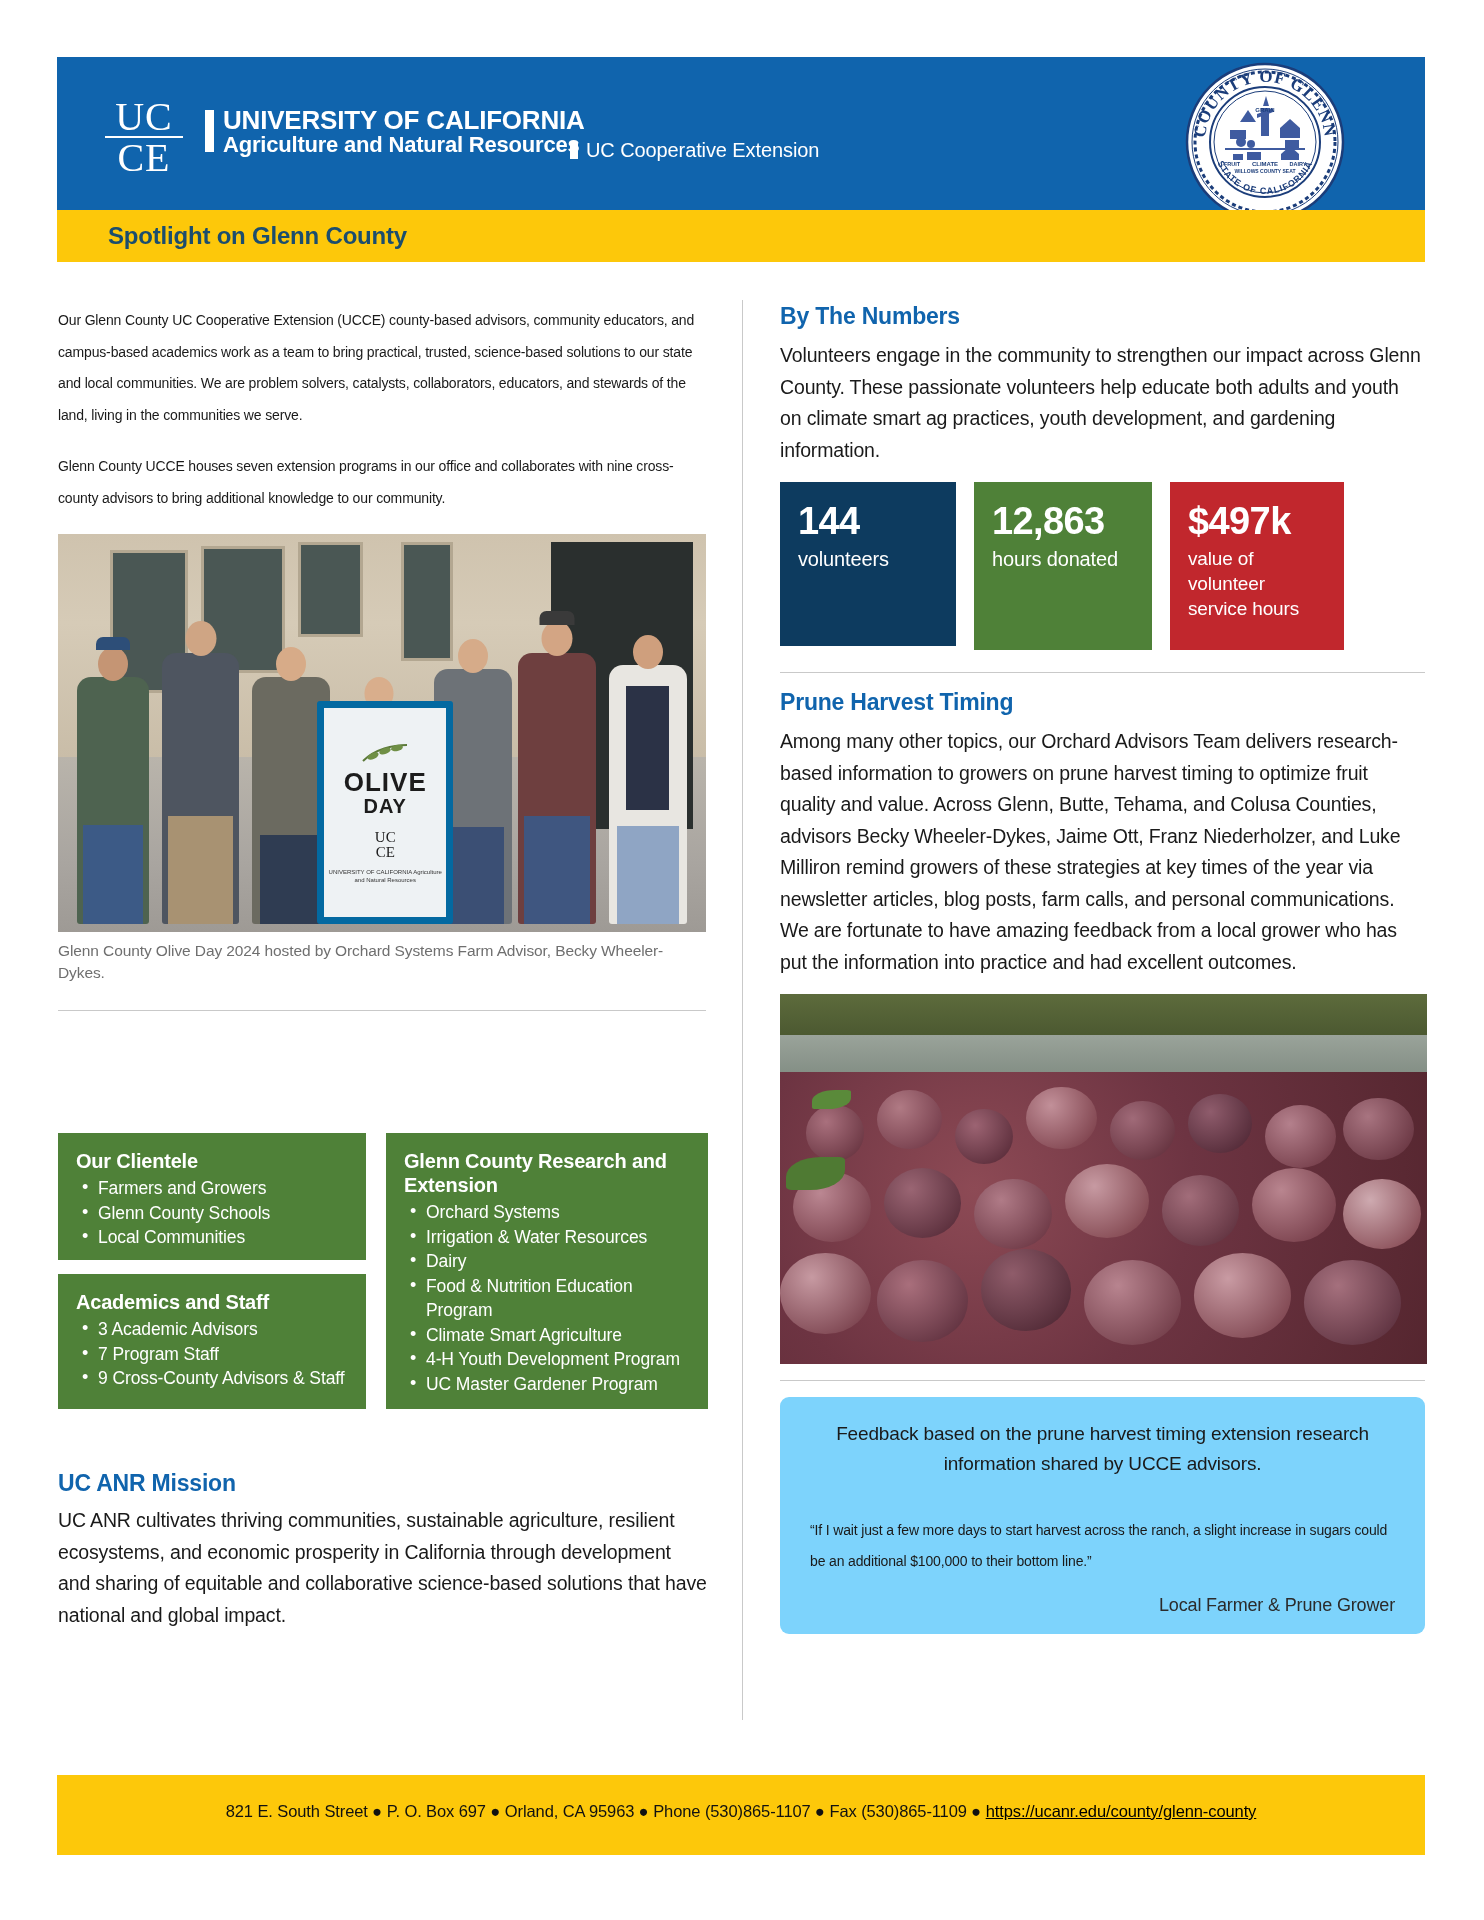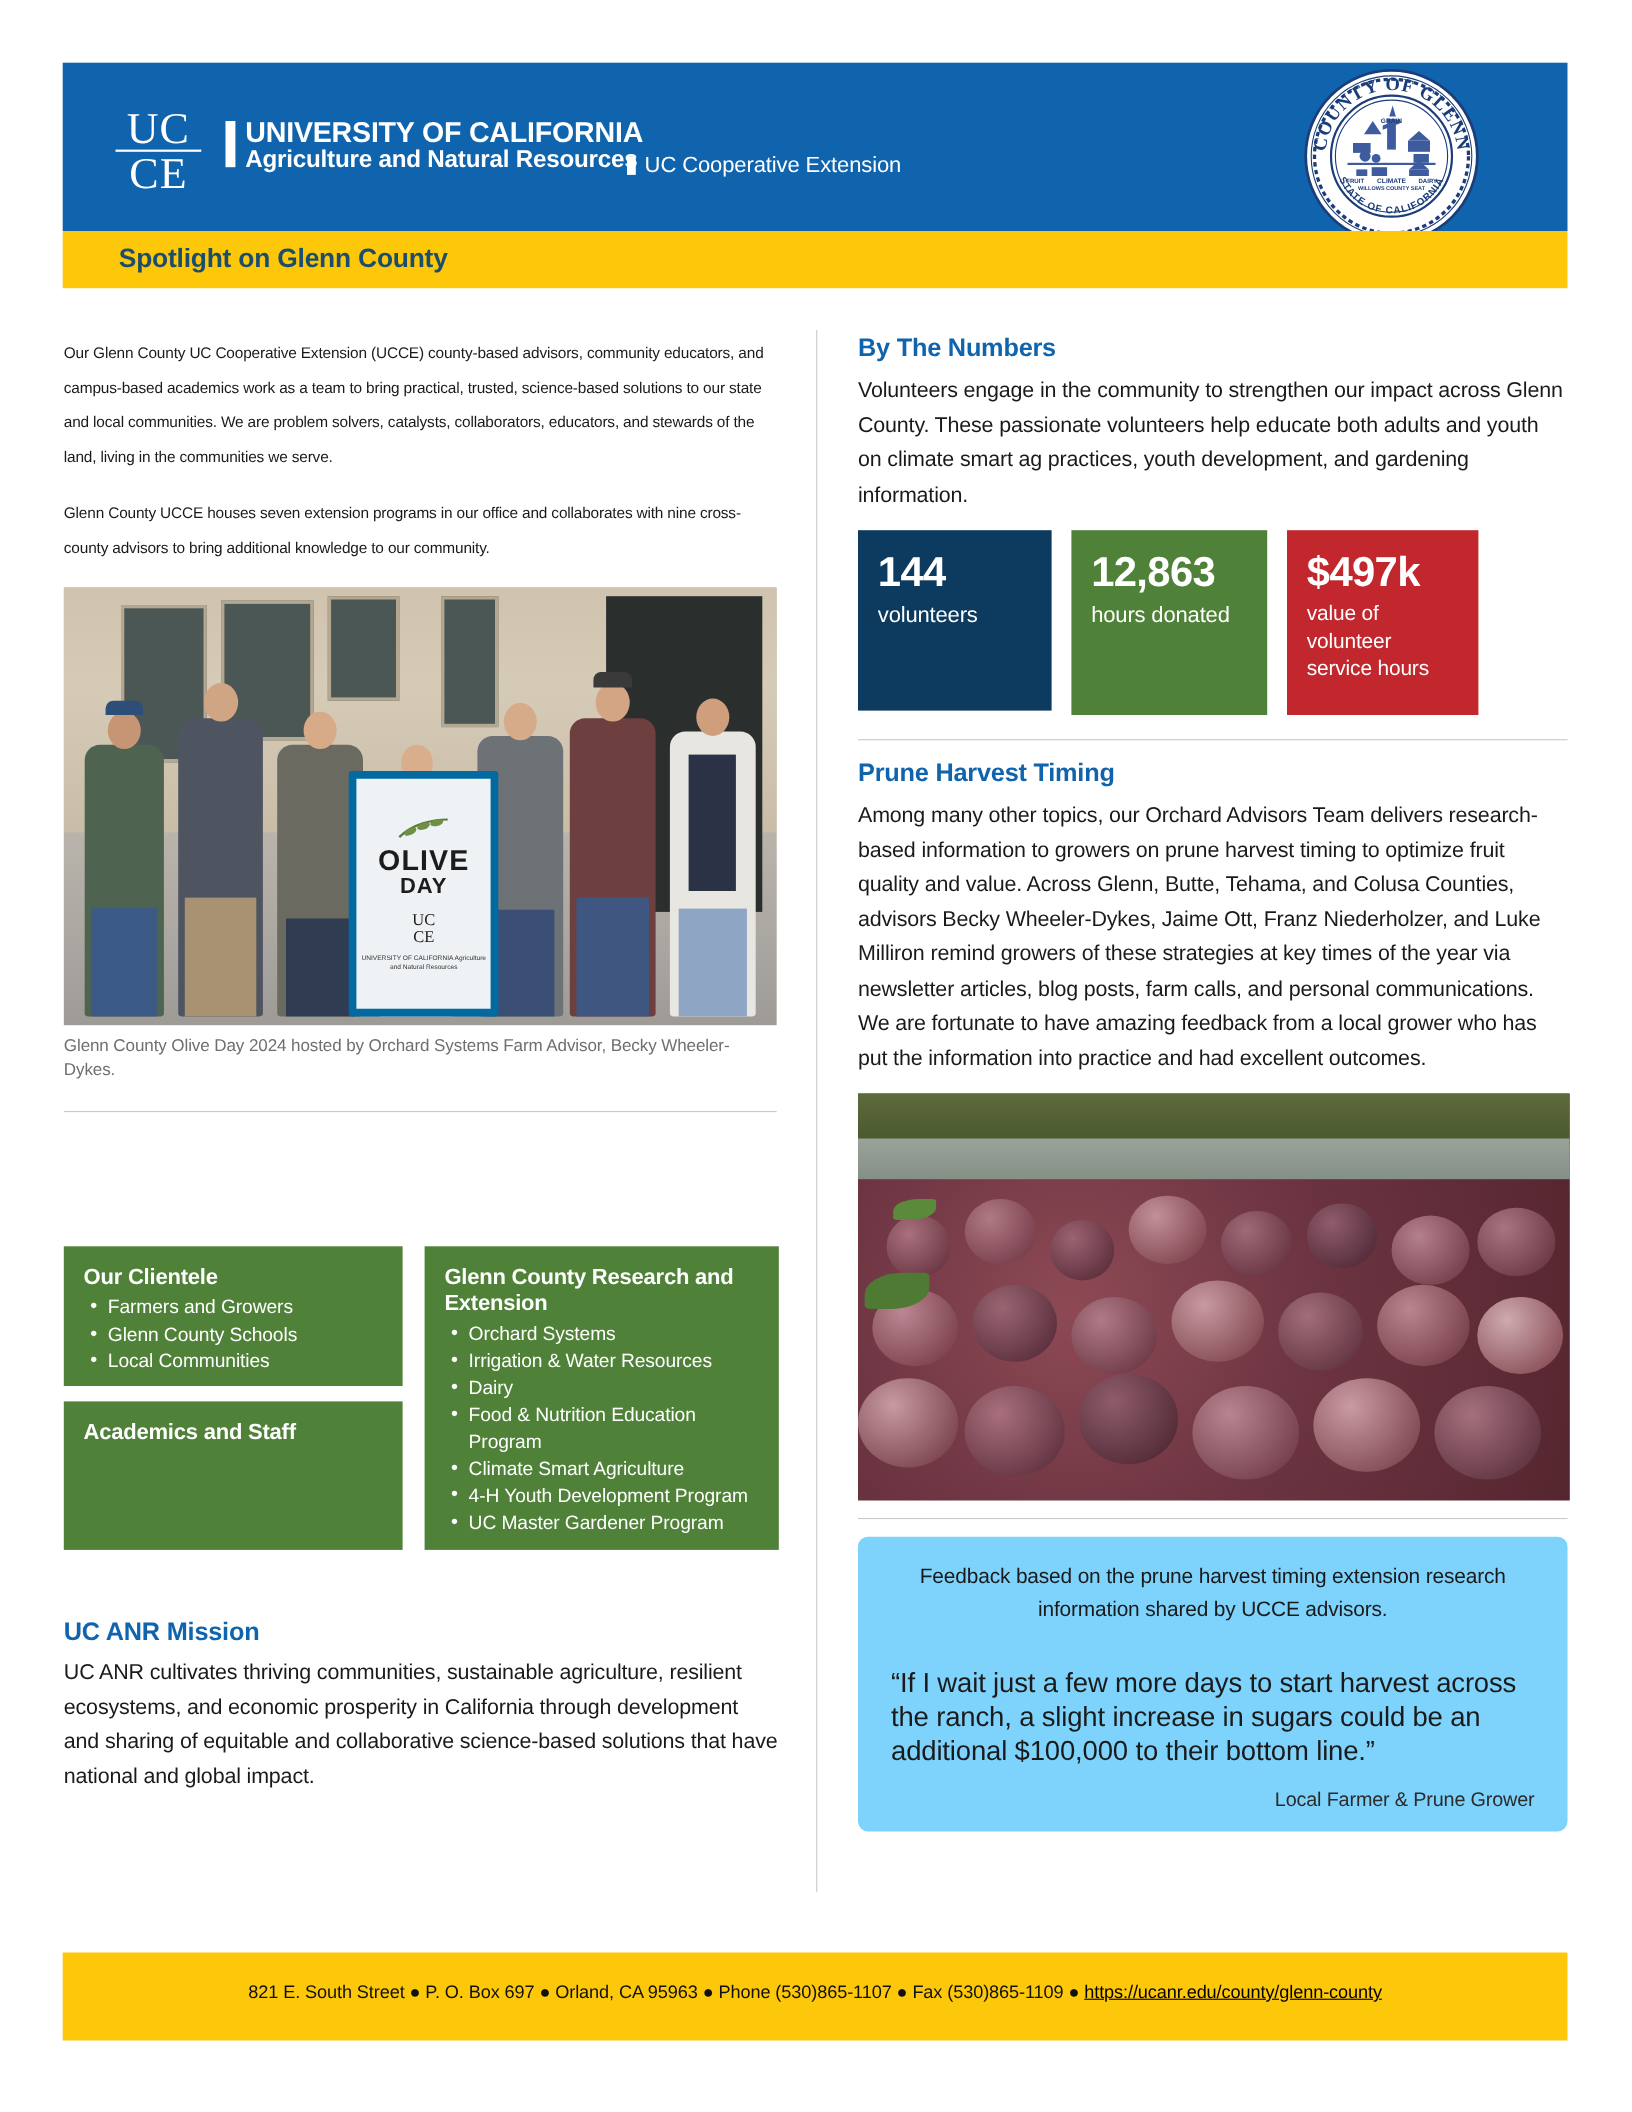--- a/index.html
+++ b/index.html
@@ -110,21 +110,21 @@
   .hr-right { width:645px; height:1px; background:#c9c9c9; margin-top:22px; }
   .prune-head { margin-top:16px; }
   .prune-p { font-size:19.5px; line-height:31.5px; color:#1a1a1a; letter-spacing:-0.15px; }
 
   .photo-prune { position:relative; width:647px; height:370px; margin-top:16px; overflow:hidden; background:#6b3a3f; }
 
   .hr-right-2 { width:645px; height:1px; background:#c9c9c9; margin-top:16px; }
 
   .quote-box { background:#7dd3fc; border-radius:9px; padding:22px 30px 18px 30px; margin-top:16px; width:645px; }
   .quote-intro { font-size:19px; line-height:30px; color:#1a1a1a; text-align:center; letter-spacing:-0.15px; }
-  .quote-body { font-size:25px; line-height:31px; color:#1a1a1a; margin-top:36px; letter-spacing:-0.15px; }
+  .quote-body { font-size:14px; line-height:31px; color:#1a1a1a; margin-top:36px; letter-spacing:-0.15px; }
   .quote-attrib { font-size:18px; color:#2b2b2b; text-align:right; margin-top:18px; letter-spacing:-0.15px; }
 
   
   .footer-band {
     position:absolute; left:57px; top:1775px; width:1368px; height:80px; background:#fdc80a;
   }
   .footer-text {
     position:absolute; left:57px; top:1802px; width:1368px; text-align:center;
     font-size:16.5px; color:#111; letter-spacing:-0.1px;
   }
@@ -300,20 +300,25 @@
       <div class="gbox gbox-clientele">
         <h3>Our Clientele</h3>
         <ul>
           <li>Farmers and Growers</li>
           <li>Glenn County Schools</li>
           <li>Local Communities</li>
         </ul>
       </div>
       <div class="gbox gbox-academics">
         <h3>Academics and Staff</h3>
+        <ul>
+          <li>3 Academic Advisors</li>
+          <li>7 Program Staff</li>
+          <li>9 Cross-County Advisors &amp; Staff</li>
+        </ul>
       </div>
     </div>
     <div class="gcol-right">
       <div class="gbox gbox-research">
         <h3>Glenn County Research and Extension</h3>
         <ul>
           <li>Orchard Systems</li>
           <li>Irrigation &amp; Water Resources</li>
           <li>Dairy</li>
           <li>Food &amp; Nutrition Education Program</li>

